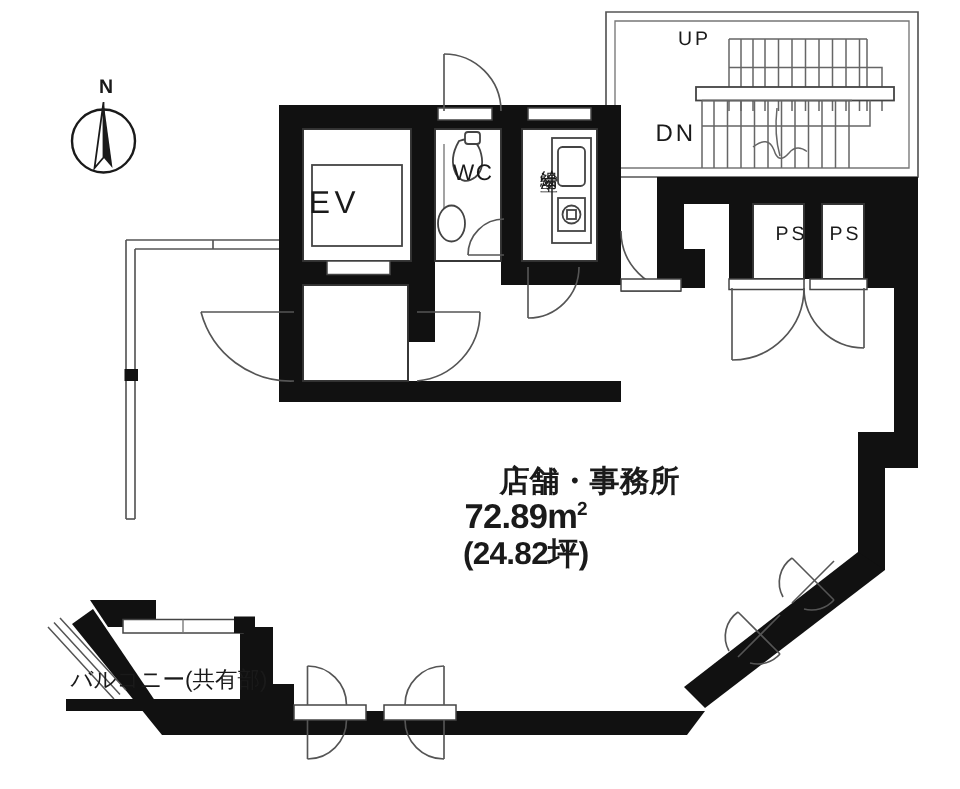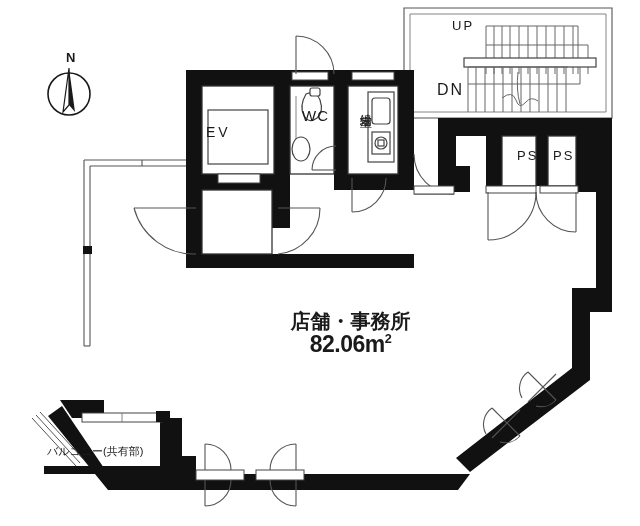--- a/index.html
+++ b/index.html
@@ -37,45 +37,46 @@
   .win-frame  { fill: #ffffff; stroke: #444444; stroke-width: 1.0; }
   .hatch      { fill: none; stroke: #555555; stroke-width: 1.0; }
 
   .lbl {
     position: absolute;
     color: #1a1a1a;
     font-family: "Liberation Sans", "DejaVu Sans", sans-serif;
     white-space: nowrap;
     user-select: none;
   }
-  .lbl-ev   { left: 206px; top: 124px; font-size: 14px; letter-spacing: 3px; }
+  .lbl-ev   { left: 206px; top: 124px; font-size: 21px; letter-spacing: 3px; }
   .lbl-wc   { left: 302px; top: 107px; font-size: 15px; letter-spacing: 1px; }
   .lbl-kyu  { left: 357px; top: 104px; font-size: 12px;
               writing-mode: vertical-rl; text-orientation: upright;
               letter-spacing: 1px; }
   .lbl-up   { left: 452px; top: 18px; font-size: 13px; letter-spacing: 2px; }
   .lbl-dn   { left: 437px; top: 81px; font-size: 16px; letter-spacing: 2px; }
   .lbl-ps1  { left: 517px; top: 148px; font-size: 13px; letter-spacing: 2px; }
   .lbl-ps2  { left: 553px; top: 148px; font-size: 13px; letter-spacing: 2px; }
-  .lbl-balc { left: 47px; top: 444px; font-size: 11px; letter-spacing: 0px; }
+  .lbl-balc { left: 47px; top: 444px; font-size: 15px; letter-spacing: 0px; }
   .lbl-n    { left: 66px; top: 50px; font-size: 13px; font-weight: 600; }
 
   .center-block {
     position: absolute;
     left: 248px;
     top: 310px;
     width: 205px;
     text-align: center;
     color: #1a1a1a;
   }
   .ttl-main {
     font-size: 20px;
     font-weight: 700;
     letter-spacing: 0px;
     line-height: 1.12;
+    text-align: right;
   }
   .ttl-area {
     font-size: 23px;
     font-weight: 700;
     line-height: 1.1;
     letter-spacing: -0.5px;
   }
   .ttl-tsubo {
     font-size: 21px;
     font-weight: 700;
@@ -274,16 +275,17 @@
   <div class="lbl lbl-wc">WC</div>
   <div class="lbl lbl-kyu">給湯室</div>
   <div class="lbl lbl-up">UP</div>
   <div class="lbl lbl-dn">DN</div>
   <div class="lbl lbl-ps1">PS</div>
   <div class="lbl lbl-ps2">PS</div>
   <div class="lbl lbl-balc">バルコニー(共有部)</div>
 
   <div class="center-block">
     <div class="ttl-main">店舗・事務所</div>
-    <div class="ttl-area"><span>82.06</span><span>m</span><span class="sup">2</span></div>
+    <div class="ttl-area"><span>72.89</span><span>m</span><span class="sup">2</span></div>
+    <div class="ttl-tsubo">(24.82坪)</div>
   </div>
 
 </div>
 
 </body></html>

